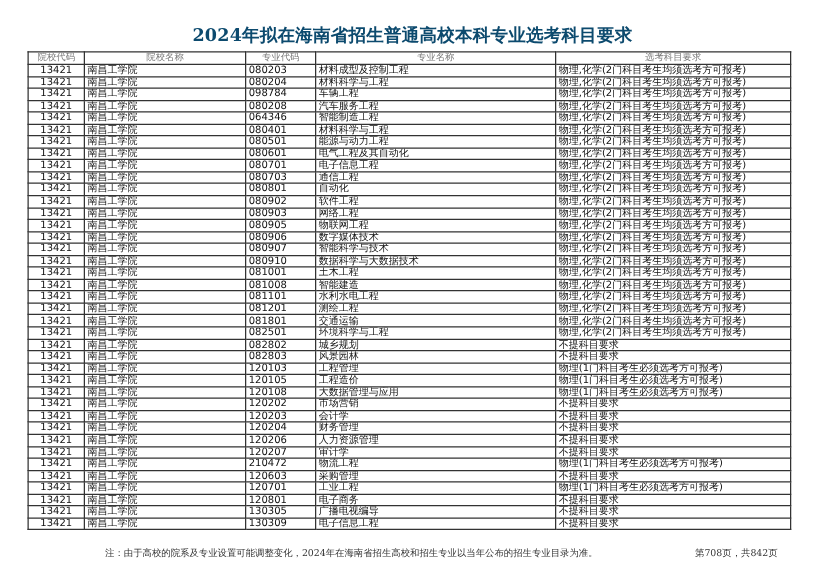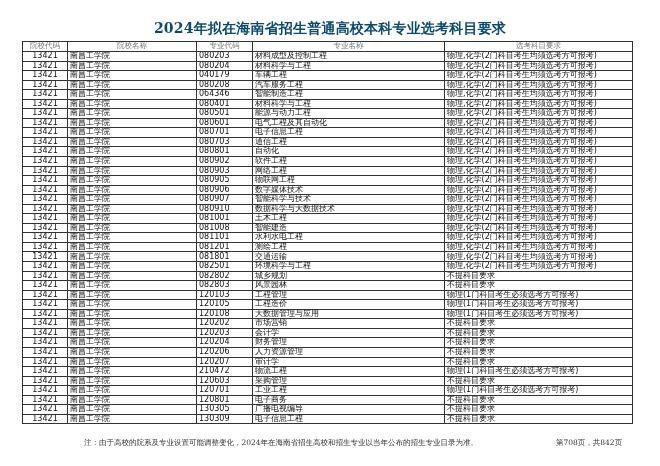--- a/index.html
+++ b/index.html
@@ -46,21 +46,21 @@
       <tr>
         <td class="c-code">13421</td>
         <td class="c-left">南昌工学院</td>
         <td class="c-left">080204</td>
         <td class="c-left">材料科学与工程</td>
         <td class="c-left">物理,化学(2门科目考生均须选考方可报考)</td>
       </tr>
       <tr>
         <td class="c-code">13421</td>
         <td class="c-left">南昌工学院</td>
-        <td class="c-left">040179</td>
+        <td class="c-left">098784</td>
         <td class="c-left">车辆工程</td>
         <td class="c-left">物理,化学(2门科目考生均须选考方可报考)</td>
       </tr>
       <tr>
         <td class="c-code">13421</td>
         <td class="c-left">南昌工学院</td>
         <td class="c-left">080208</td>
         <td class="c-left">汽车服务工程</td>
         <td class="c-left">物理,化学(2门科目考生均须选考方可报考)</td>
       </tr>

